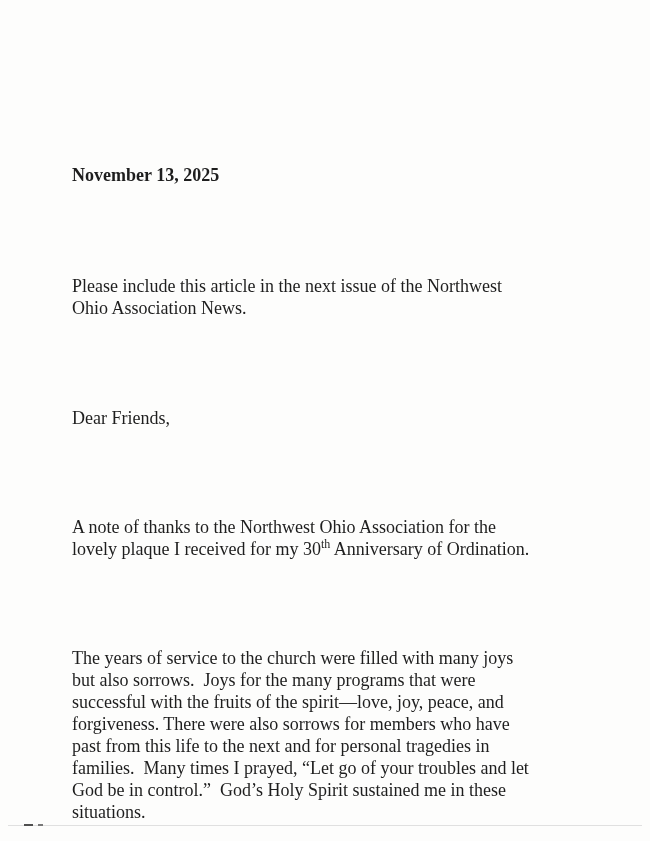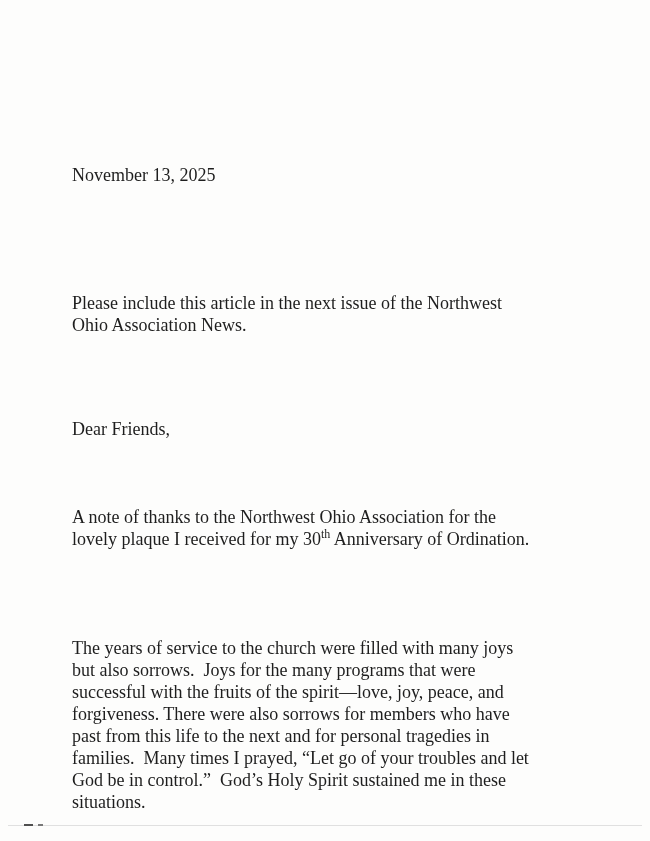--- a/index.html
+++ b/index.html
@@ -19,23 +19,23 @@
   .letter-body {
     position: absolute;
     left: 72px;
     top: 98px;
     width: 545px;
     font-size: 18px;
     line-height: 22px;
     white-space: pre-wrap;
   }
   .block { margin: 0 0 0 0; }
-  .date-line        { margin-bottom: 40px; }
-  .intro-paragraph  { margin-bottom: 16px; font-family: Liberation Serif, serif; }
-  .salutation       { }
+  .date-line        { margin-bottom: 23px; font-weight: bold; }
+  .intro-paragraph  { margin-bottom: 22px; font-family: Liberation Serif, serif; }
+  .salutation       { margin-bottom: 21px; }
   .thanks-paragraph { margin-bottom: 21px; }
   .service-paragraph{ margin-bottom: 36px; }
   .ordinal-suffix {
     font-size: 12px;
     line-height: 0;
     vertical-align: 7px;
   }
   .scan-artifact-line {
     position: absolute;
     top: 825px;

